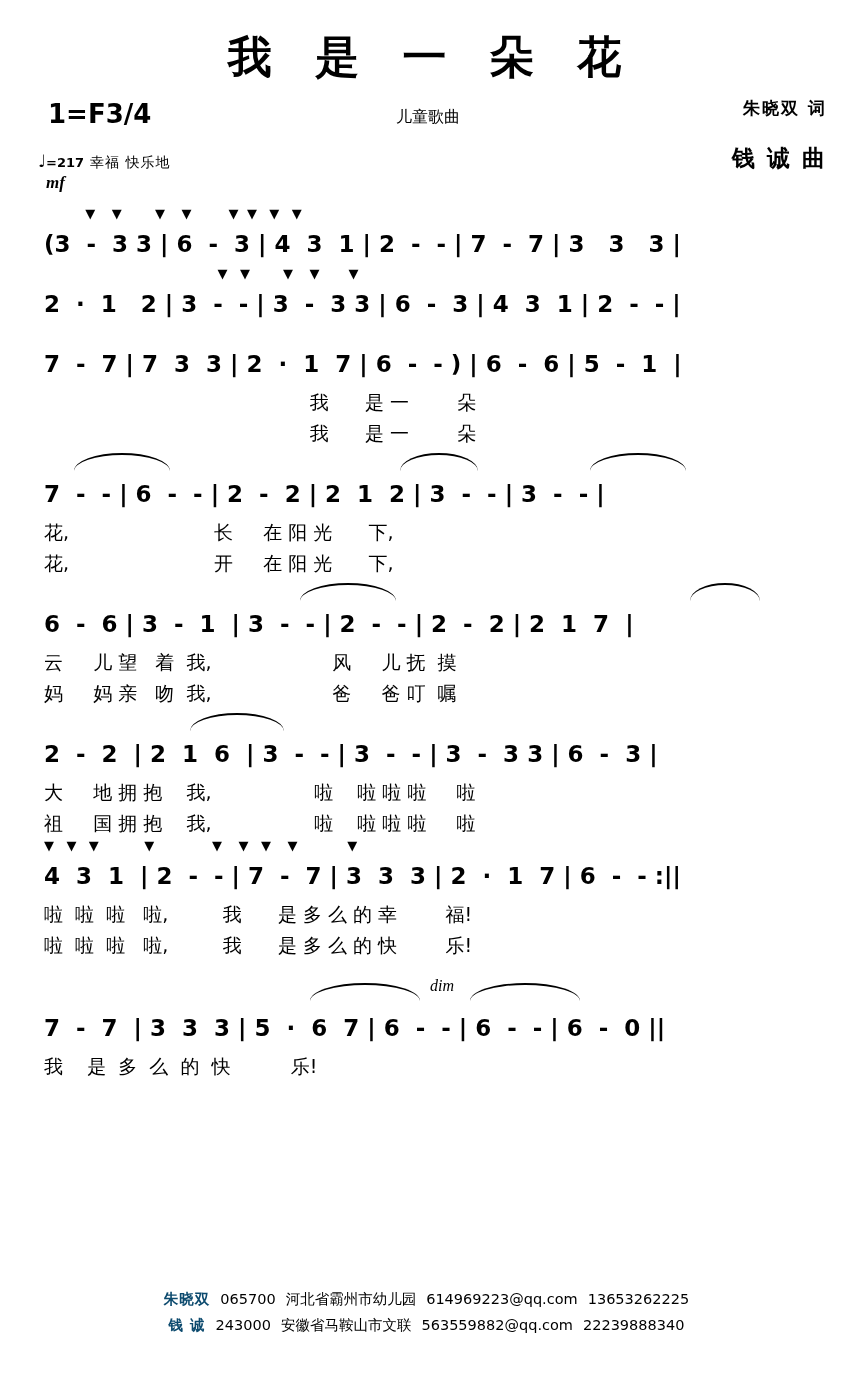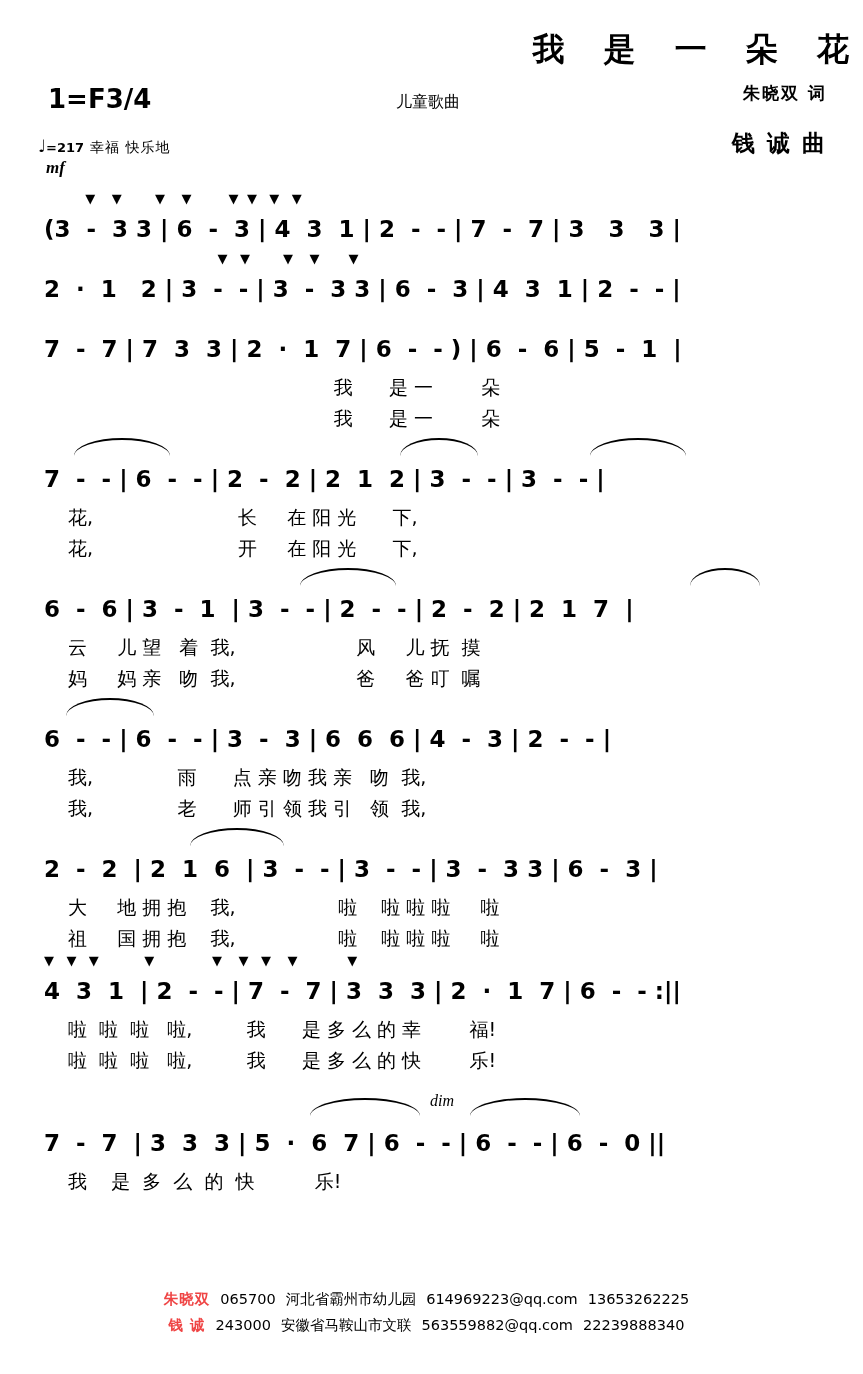--- a/index.html
+++ b/index.html
@@ -17,22 +17,22 @@
   }
   .sheet {
     position: relative;
     width: 863px;
     height: 1374px;
     box-sizing: border-box;
     padding: 0;
   }
   
   .title {
-    text-align: right;
-    font-size: 32px;
+    text-align: center;
+    font-size: 44px;
     font-weight: bold;
     letter-spacing: 14px;
     padding-top: 28px;
     font-family: "DejaVu Sans", sans-serif;
   }
   
   .meta {
     position: relative;
     height: 112px;
     margin-top: 6px;
@@ -108,21 +108,21 @@
     line-height: 46px;
     font-weight: 700;
   }
   .lyrics {
     font-size: 19px;
     font-family: "DejaVu Sans", sans-serif;
     white-space: pre;
     padding-left: 44px;
     line-height: 31px;
   }
-  .lyric-row { height: 31px; margin-left: 24px; }
+  .lyric-row { height: 31px; }
 
   
   .marks {
     font-size: 13px;
     white-space: pre;
     padding-left: 44px;
     height: 14px;
     line-height: 14px;
     font-family: "DejaVu Sans", sans-serif;
   }
@@ -149,21 +149,21 @@
     position: absolute;
     left: 0;
     right: 0;
     bottom: 36px;
     text-align: center;
     font-family: "DejaVu Sans", sans-serif;
     font-size: 14.5px;
     line-height: 26px;
   }
   .footer .name {
-    color: #ef4444;
+    color: #0c4a6e;
     font-weight: bold;
     letter-spacing: 1px;
   }
   .footer-line span { margin-right: 10px; }
 </style>
 </head>
 <body>
 
 <div class="sheet">
 
@@ -225,32 +225,20 @@
       </div>
       <div class="notes">6  -  6 | 3  -  1  | 3  -  - | 2  -  - | 2  -  2 | 2  1  7  |</div>
       <div class="lyric-row">
           <div class="lyrics">云     儿 望   着  我,                    风     儿 抚  摸</div>
         </div>
       <div class="lyric-row">
           <div class="lyrics">妈     妈 亲   吻  我,                    爸     爸 叮  嘱</div>
         </div>
     </div>
 
-    <div class="system">
-      <div class="slurs">
-        <div class="slur" style="left:66px; width:88px;"></div>
-      </div>
-      <div class="notes">6  -  - | 6  -  - | 3  -  3 | 6  6  6 | 4  -  3 | 2  -  - |</div>
-      <div class="lyric-row">
-          <div class="lyrics">我,              雨      点 亲 吻 我 亲   吻  我,</div>
-        </div>
-      <div class="lyric-row">
-          <div class="lyrics">我,              老      师 引 领 我 引   领  我,</div>
-        </div>
-    </div>
 
     <div class="system">
       <div class="slurs">
         <div class="slur" style="left:190px; width:94px;"></div>
       </div>
       <div class="notes">2  -  2  | 2  1  6  | 3  -  - | 3  -  - | 3  -  3 3 | 6  -  3 |</div>
       <div class="lyric-row">
           <div class="lyrics">大     地 拥 抱    我,                 啦    啦 啦 啦     啦</div>
         </div>
       <div class="lyric-row">

